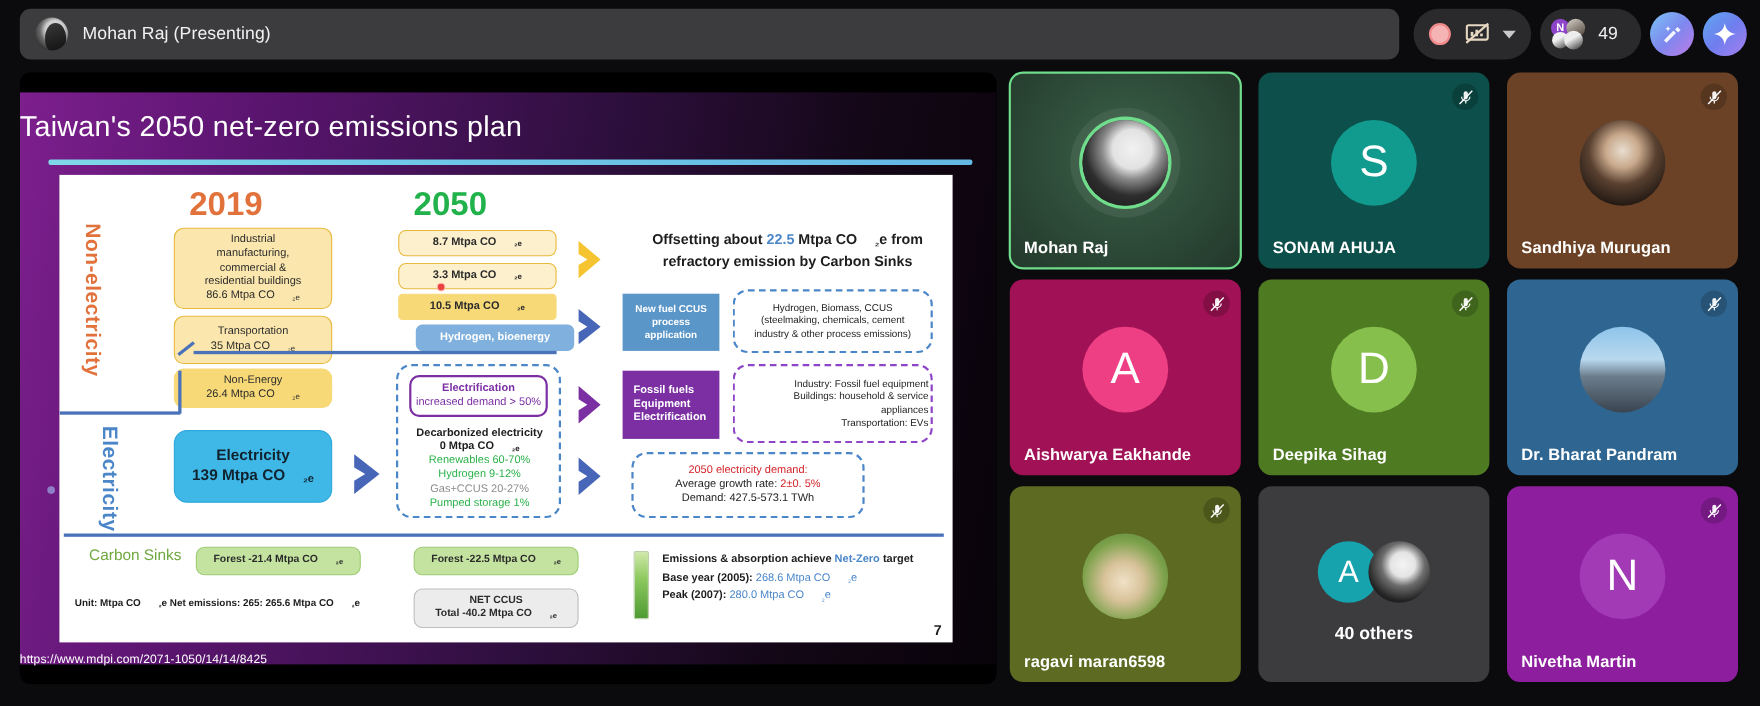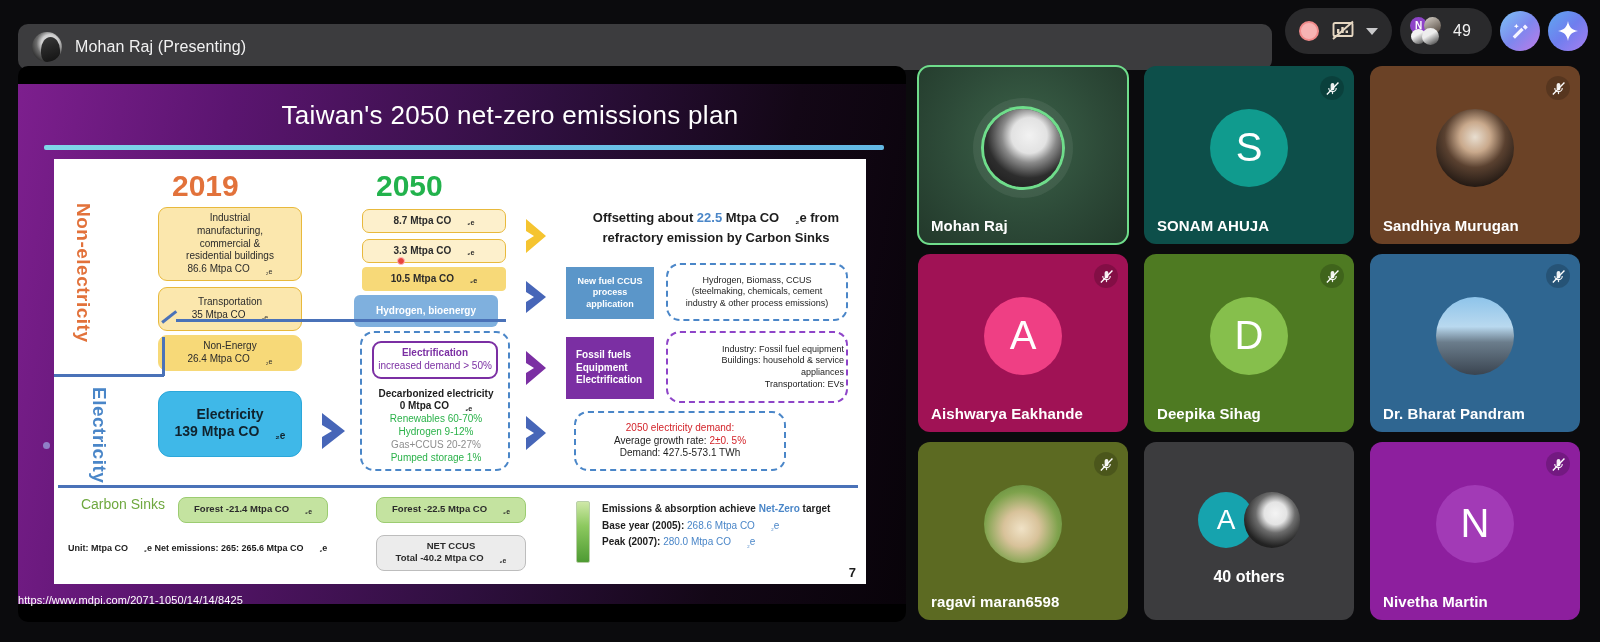--- a/index.html
+++ b/index.html
@@ -9,21 +9,21 @@
     font-family: "Liberation Sans", sans-serif;
     overflow: hidden;
   }
 
   
   .topbar {
     position: absolute; left: 0; top: 0; width: 1600px; height: 62px;
     display: flex; align-items: center;
   }
   .presenter-pill {
-    position: absolute; left: 18px; top: 24px; width: 1254px; height: 46px;
+    position: absolute; left: 18px; top: 8px; width: 1254px; height: 46px;
     background: #3c3c3e; border-radius: 10px;
     display: flex; align-items: center; padding-left: 14px; gap: 13px;
   }
   .presenter-avatar {
     width: 30px; height: 30px; border-radius: 50%;
     background: radial-gradient(circle at 60% 38%, #e8e8e8 0%, #cfcfcf 34%, #6c6c6c 52%, #2e2e2e 78%, #1a1a1a 100%);
     overflow: hidden; position: relative; flex: none;
   }
   .presenter-avatar::after {
     content: ""; position: absolute; left: 9px; top: 5px; width: 19px; height: 26px;
@@ -67,22 +67,22 @@
   
   .stage {
     position: absolute; left: 18px; top: 66px; width: 888px; height: 556px;
     background: #000; border-radius: 10px; overflow: hidden;
   }
   .slide {
     position: absolute; left: 0; top: 18px; width: 888px; height: 520px;
     background: linear-gradient(100deg, #7d1f8e 0%, #5b1570 22%, #2e0f3e 55%, #130716 80%, #080309 100%);
   }
   .slide-title {
-    position: absolute; left: 0; top: 16px; width: 888px; text-align: center;
-    color: #ffffff; font-size: 26px; font-weight: 400; letter-spacing: .3px; margin-left: 48px;
+    position: absolute; left: 0; top: 16px; width: 888px; 
+    color: #ffffff; font-size: 26px; font-weight: 400; letter-spacing: .3px;
   }
   .title-rule {
     position: absolute; left: 26px; top: 61px; width: 840px; height: 5px;
     background: linear-gradient(90deg, #7fd7e8 0%, #6fc8e8 40%, #63b8e4 100%);
     border-radius: 2px;
   }
   .slide-dot {
     position: absolute; left: 25px; top: 358px; width: 7px; height: 7px; border-radius: 50%;
     background: #8f7fc7;
   }
@@ -280,21 +280,21 @@
         <span><span>8.7 Mtpa CO</span><span class="sub">₂e</span></span>
       </div>
       <div class="box y-box-pale" style="left:308px; top:80px; width:144px; height:24px; font-size:10px; font-weight:700;">
         <span><span>3.3 Mtpa CO</span><span class="sub">₂e</span></span>
       </div>
       <div class="red-cursor" style="left:343px; top:98px;"></div>
 
       <div class="box y-box-solid" style="left:308px; top:108px; width:144px; height:24px; font-size:10px; font-weight:700; border-radius:4px;">
         <span><span>10.5 Mtpa CO</span><span class="sub">₂e</span></span>
       </div>
-      <div class="box blue-bar" style="left:300px; top:136px; width:144px; height:32px; font-size:10px;">
+      <div class="box blue-bar" style="left:324px; top:136px; width:144px; height:24px; font-size:10px;">
         <span>Hydrogen, bioenergy</span>
       </div>
 
       <div class="hr-blue" style="left:0px; top:215px; width:110px;"></div>
       <div class="vline-blue" style="left:108px; top:178px; height:39px;"></div>
       <div class="hr-blue" style="left:108px; top:162px; width:18px; transform:rotate(-38deg); transform-origin:left center;"></div>
       <div class="hr-blue" style="left:122px; top:160px; width:330px;"></div>
 
       <div class="dashed-blue" style="left:306px; top:172px; width:150px; height:140px;"></div>
 

